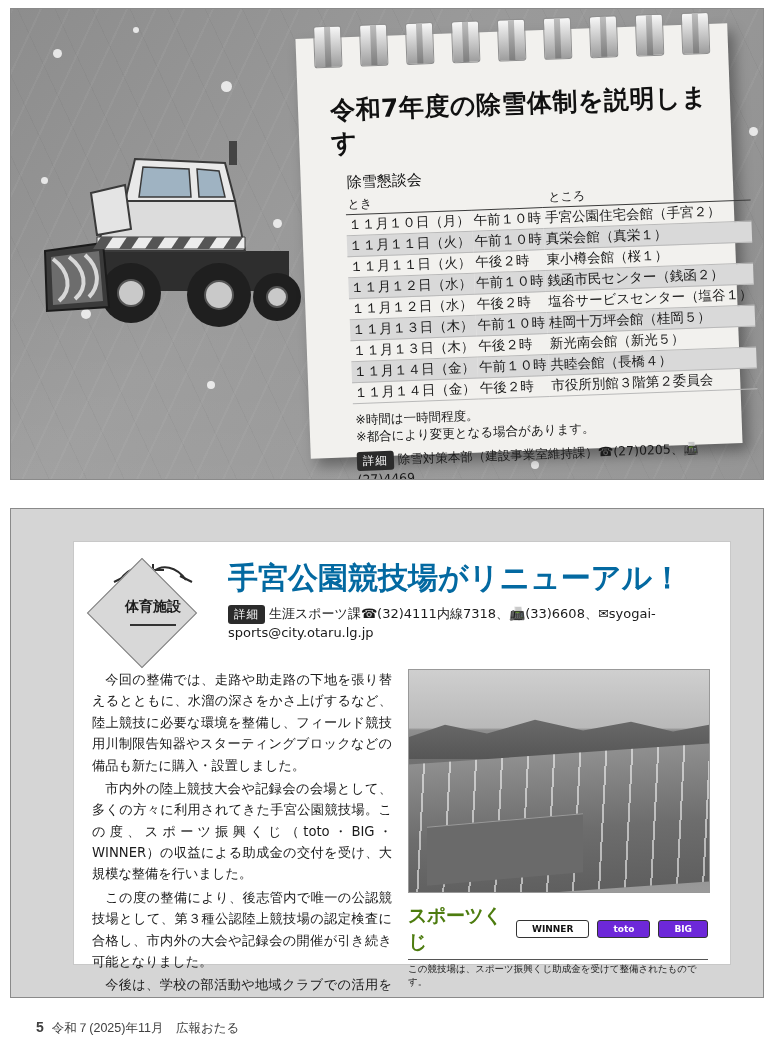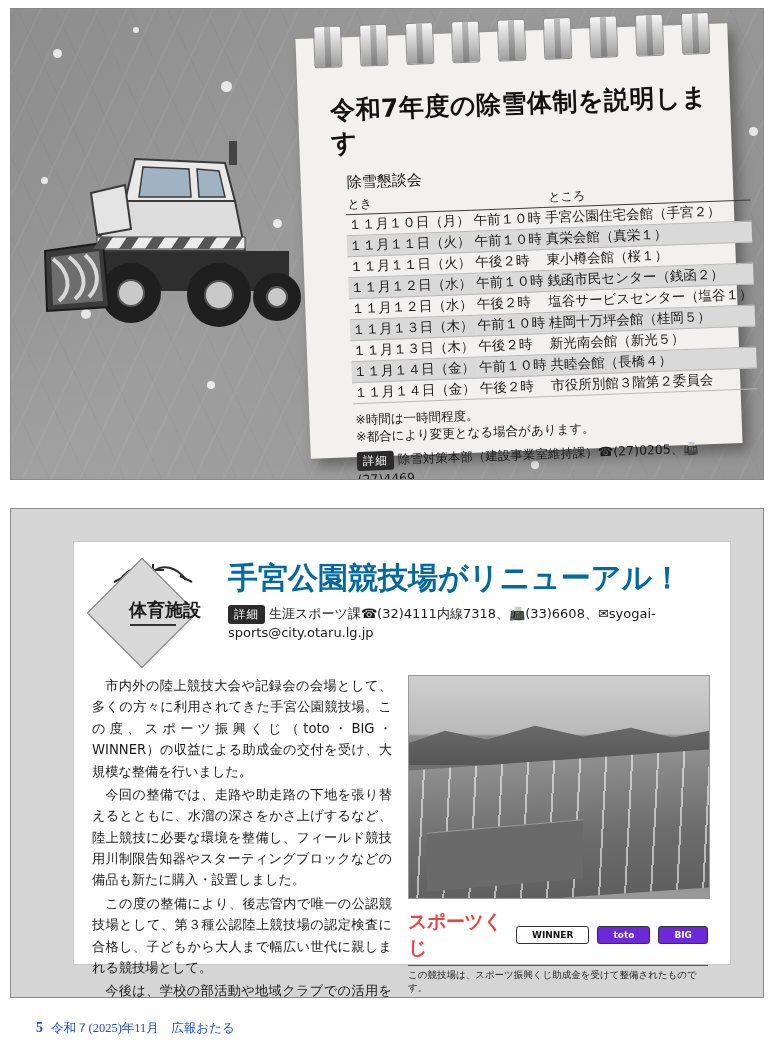--- a/index.html
+++ b/index.html
@@ -219,26 +219,26 @@
     left: 11px;
     top: 16px;
     width: 76px;
     height: 76px;
     background: #d8d8d8;
     border: 1px solid #7e7e7e;
     transform: rotate(45deg);
   }
   .badge .btxt {
     position: absolute;
-    left: 12px;
+    left: 0;
     top: 40px;
     width: 122px;
     text-align: center;
     font-family: "DejaVu Sans", sans-serif;
-    font-size: 18px;
+    font-size: 14px;
     font-weight: bold;
     color: #1c1c1c;
   }
   .badge .bline {
     position: absolute;
     left: 38px;
     top: 66px;
     width: 46px;
     height: 2px;
     background: #333;
@@ -248,21 +248,21 @@
     font-size: 30px;
     font-weight: bold;
     line-height: 1.22;
     margin: 2px 0 0;
     color: #0369a1;
   }
   .art-contact {
     font-family: "DejaVu Sans", sans-serif;
     font-size: 13px;
     line-height: 1.45;
-    margin: 8px 0 18px 0;
+    margin: 8px 0 12px 0;
   }
   .art-body {
     display: flex;
     gap: 16px;
     margin-top: 14px;
   }
   .art-text {
     width: 300px;
     font-family: "DejaVu Sans", sans-serif;
     font-size: 13.2px;
@@ -311,21 +311,21 @@
     display: flex;
     align-items: center;
     gap: 8px;
     margin-top: 10px;
   }
   .logo-main {
     font-family: "DejaVu Sans", sans-serif;
     font-weight: bold;
     font-size: 19px;
     letter-spacing: -0.5px;
-    color: #ef4444;
+    color: #4d7c0f;
   }
   .logo-chip {
     border: 1px solid #333;
     border-radius: 3px;
     font-size: 9px;
     padding: 3px 15px;
     font-family: "DejaVu Sans", sans-serif;
     background: #fff;
     color: #111;
     font-weight: bold;
@@ -337,23 +337,23 @@
     line-height: 1.35;
     margin-top: 4px;
     border-top: 1px solid #555;
     padding-top: 3px;
     color: #222;
   }
   .footer {
     position: absolute;
     left: 36px;
     bottom: 18px;
-    font-family: Liberation Serif, serif;
+    font-family: Liberation Sans, sans-serif;
     font-size: 12.5px;
-    color: #1d4ed8;
+    color: #404040;
   }
   .footer .pg {
     font-weight: bold;
     font-size: 14px;
     margin-right: 8px;
   }
 </style>
 </head>
 <body>
 
@@ -532,23 +532,23 @@
       <div style="flex:1 1 auto;">
         <h2 class="art-title">手宮公園競技場がリニューアル！</h2>
         <div class="art-contact">
           <span class="detail-tag">詳細</span><span>生涯スポーツ課☎(32)4111内線7318、📠(33)6608、✉syogai-sports@city.otaru.lg.jp</span>
         </div>
       </div>
     </div>
 
     <div class="art-body">
       <div class="art-text">
+        <p>今回の整備では、走路や助走路の下地を張り替えるとともに、水溜の深さをかさ上げするなど、陸上競技に必要な環境を整備し、フィールド競技用川制限告知器やスターティングブロックなどの備品も新たに購入・設置しました。</p>
         <p>市内外の陸上競技大会や記録会の会場として、多くの方々に利用されてきた手宮公園競技場。この度、スポーツ振興くじ（toto・BIG・WINNER）の収益による助成金の交付を受け、大規模な整備を行いました。</p>
-        <p>今回の整備では、走路や助走路の下地を張り替えるとともに、水溜の深さをかさ上げするなど、陸上競技に必要な環境を整備し、フィールド競技用川制限告知器やスターティングブロックなどの備品も新たに購入・設置しました。</p>
-        <p>この度の整備により、後志管内で唯一の公認競技場として、第３種公認陸上競技場の認定検査に合格し、子どもから大人まで幅広い世代に親しまれる競技場として。</p>
+        <p>この度の整備により、後志管内で唯一の公認競技場として、第３種公認陸上競技場の認定検査に合格し、市内外の大会や記録会の開催が引き続き可能となりました。</p>
         <p>今後は、学校の部活動や地域クラブでの活用をはじめ、各種大会の開催などを通じて、子どもから大人まで幅広い世代に親しまれる競技場として、市のスポーツ振興に大きく貢献していきます。</p>
       </div>
 
       <div class="art-right">
         <div class="photo">
           <div class="hills"></div>
           <div class="track"></div>
           <div class="infield"></div>
         </div>
 

